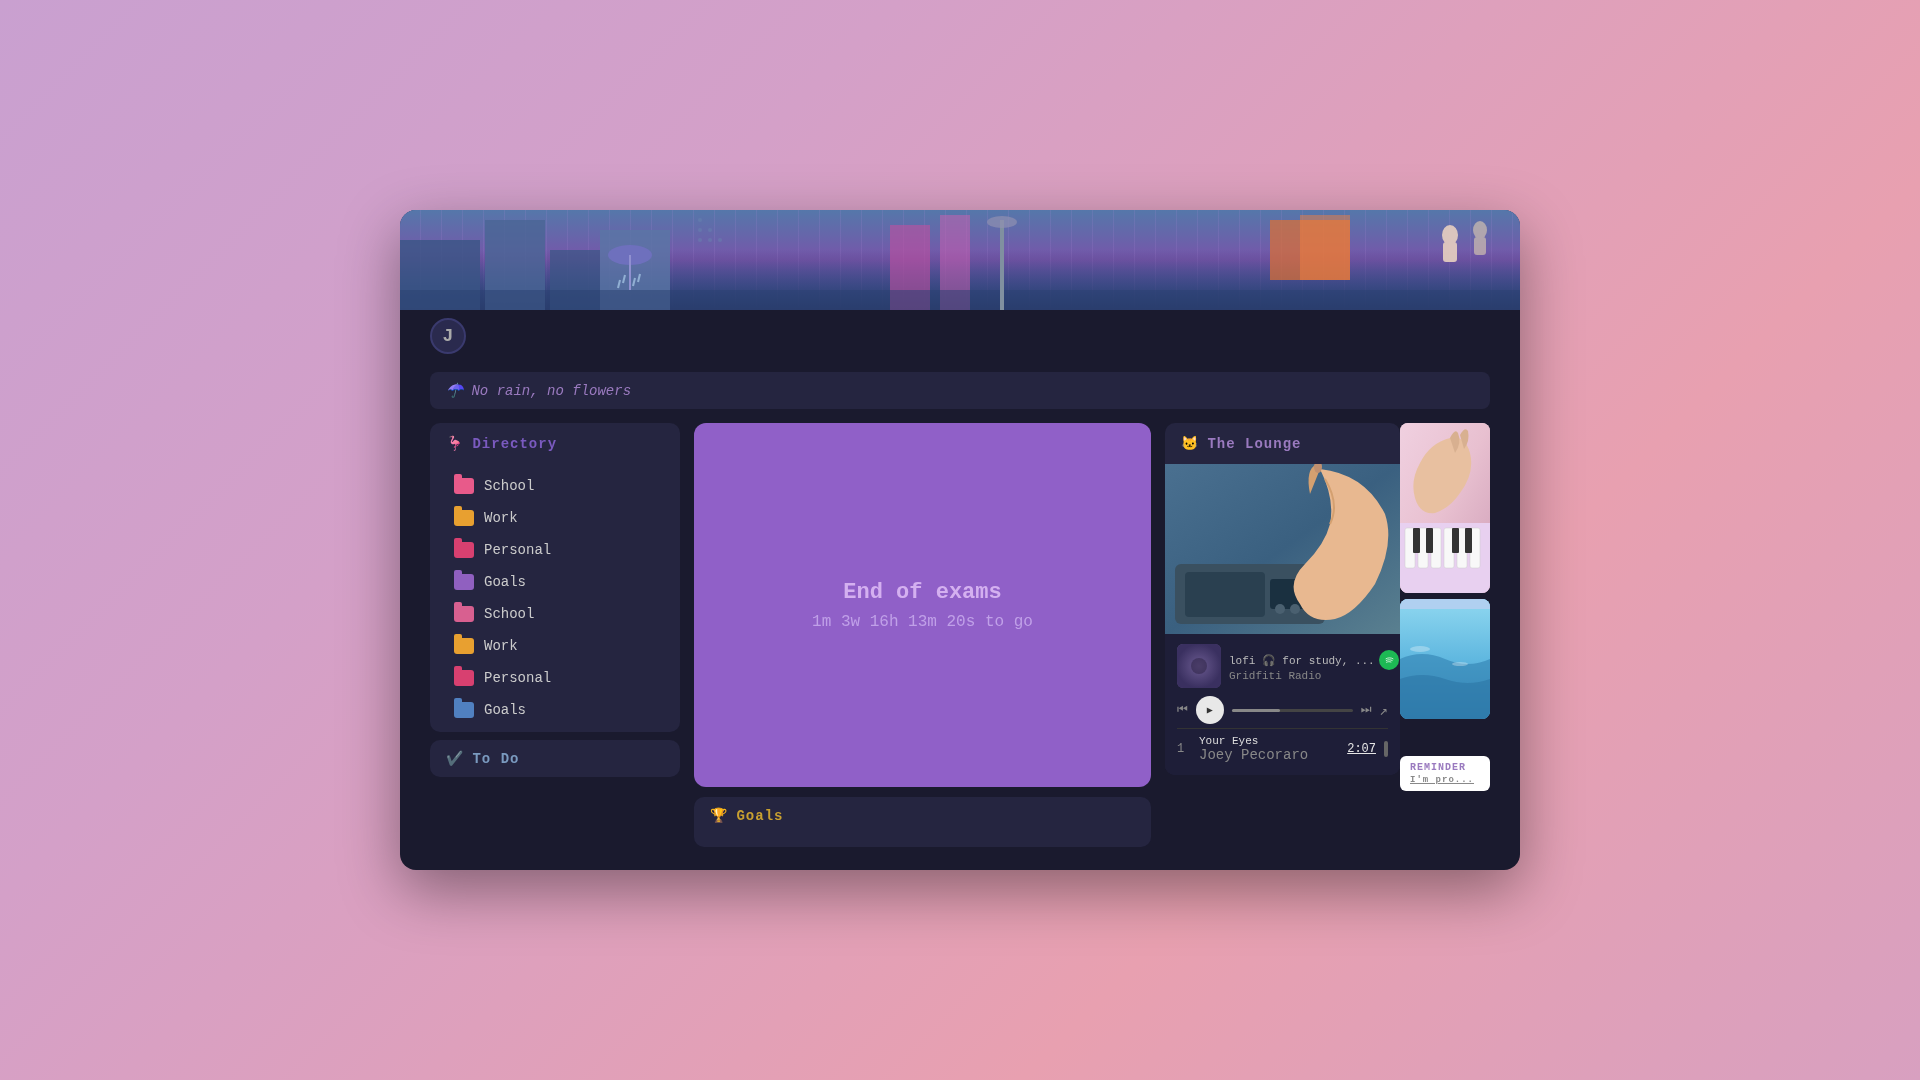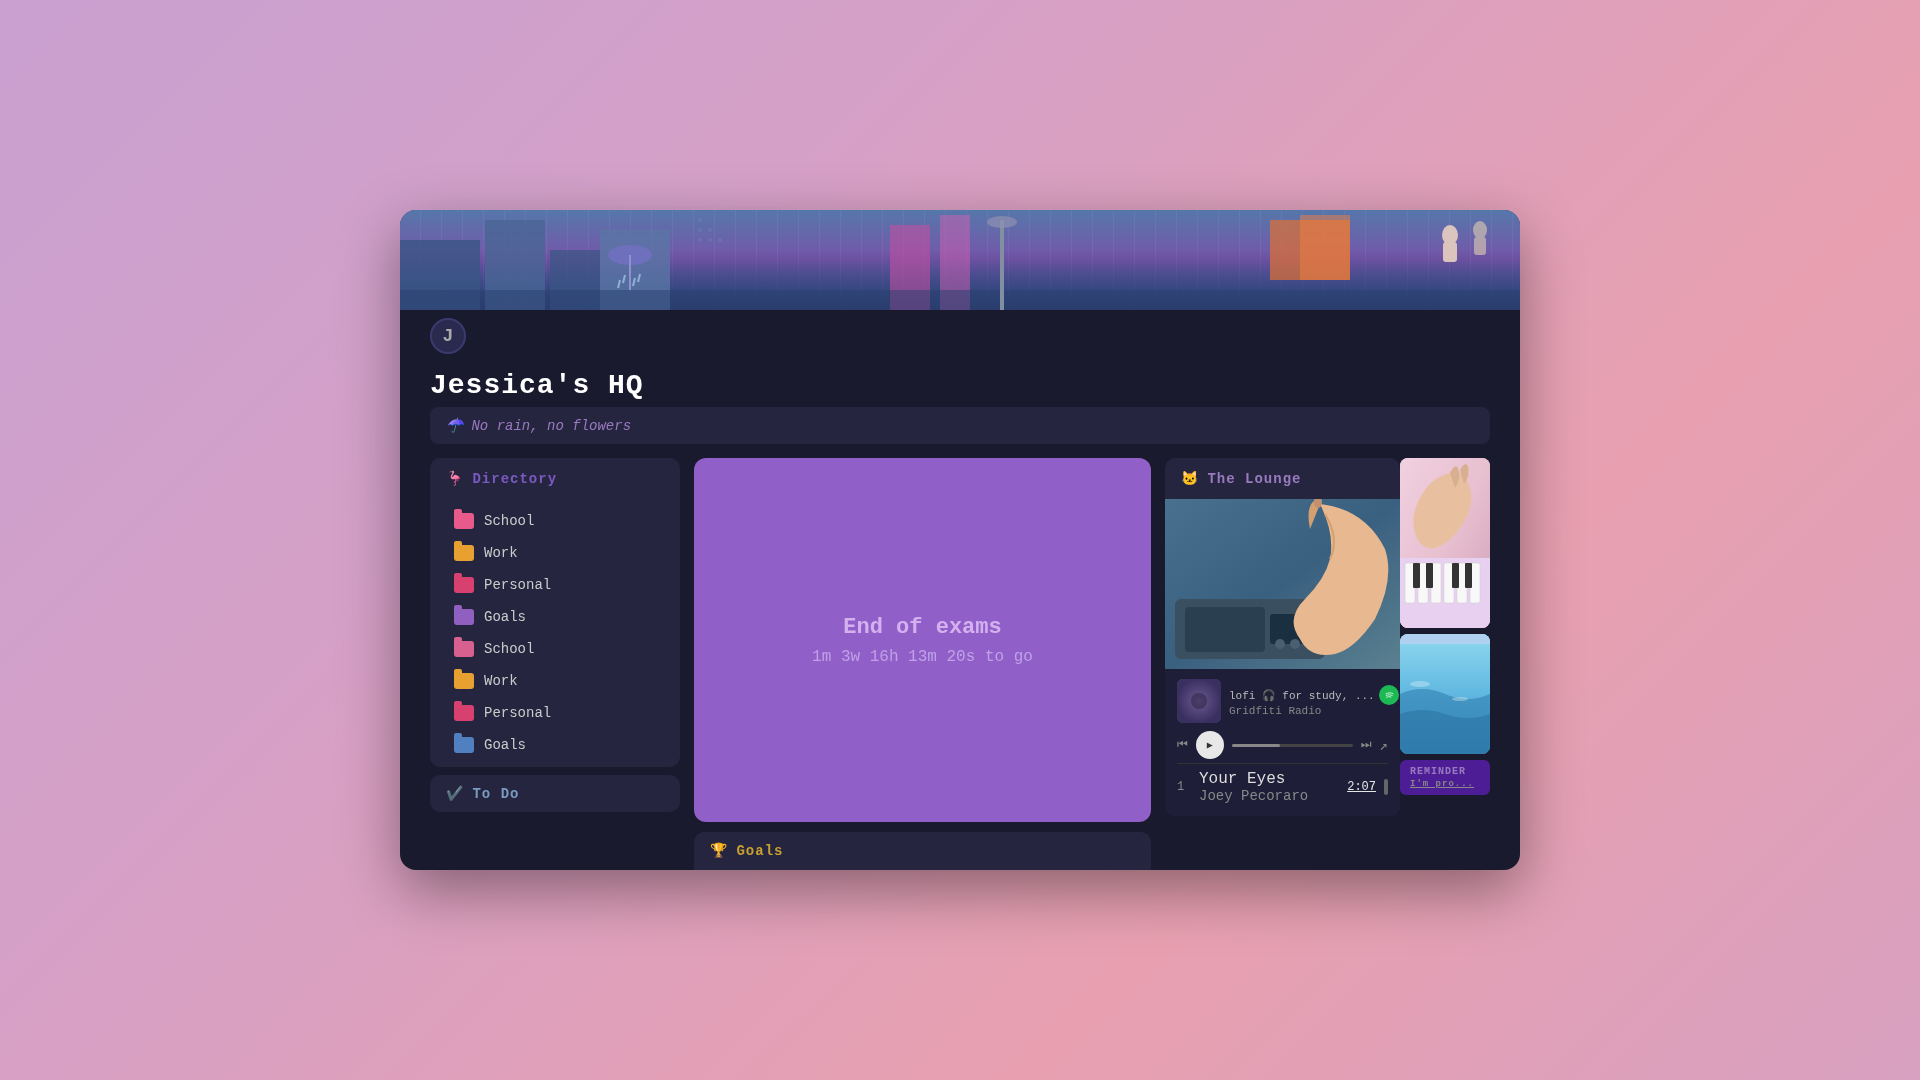--- a/index.html
+++ b/index.html
@@ -395,21 +395,21 @@
       color: #888;
       font-size: 12px;
       width: 14px;
     }
 
     .track-details {
       flex: 1;
     }
 
     .track-name {
-      font-size: 16px;
+      font-size: 11px;
       color: #ddd;
     }
 
     .track-artist {
       font-size: 14px;
       color: #888;
     }
 
     .track-duration {
       font-size: 12px;
@@ -445,27 +445,28 @@
     .far-right-img-2 {
       width: 90px;
       height: 120px;
       border-radius: 8px;
       background: linear-gradient(180deg, #80c8e8 0%, #60a8d0 100%);
       overflow: hidden;
       position: relative;
     }
 
     .reminder-bar {
-      background: #4c1d95;
+      background: #ffffff;
       border-radius: 6px;
       padding: 6px 10px;
       color: #9a7abf;
       font-size: 10px;
       font-weight: bold;
       letter-spacing: 1px;
+      margin-top: 31px;
     }
   </style>
 </head>
 <body>
 
 <div class="app-window">
 
   <div class="banner">
     <div class="banner-bg">
       <div class="banner-stripes"></div>
@@ -519,21 +520,20 @@
       </svg>
     </div>
   </div>
 
   <div class="header-area">
     <div class="avatar-circle">
       <span>J</span>
     </div>
   </div>
 
-  <div class="page-title">Jessica's HQ</div>
 
   <div class="tagline-bar">
     <span>☂️</span>
     <span>No rain, no flowers</span>
   </div>
 
   <div class="main-content">
 
     <div class="sidebar">
       <div class="panel">

